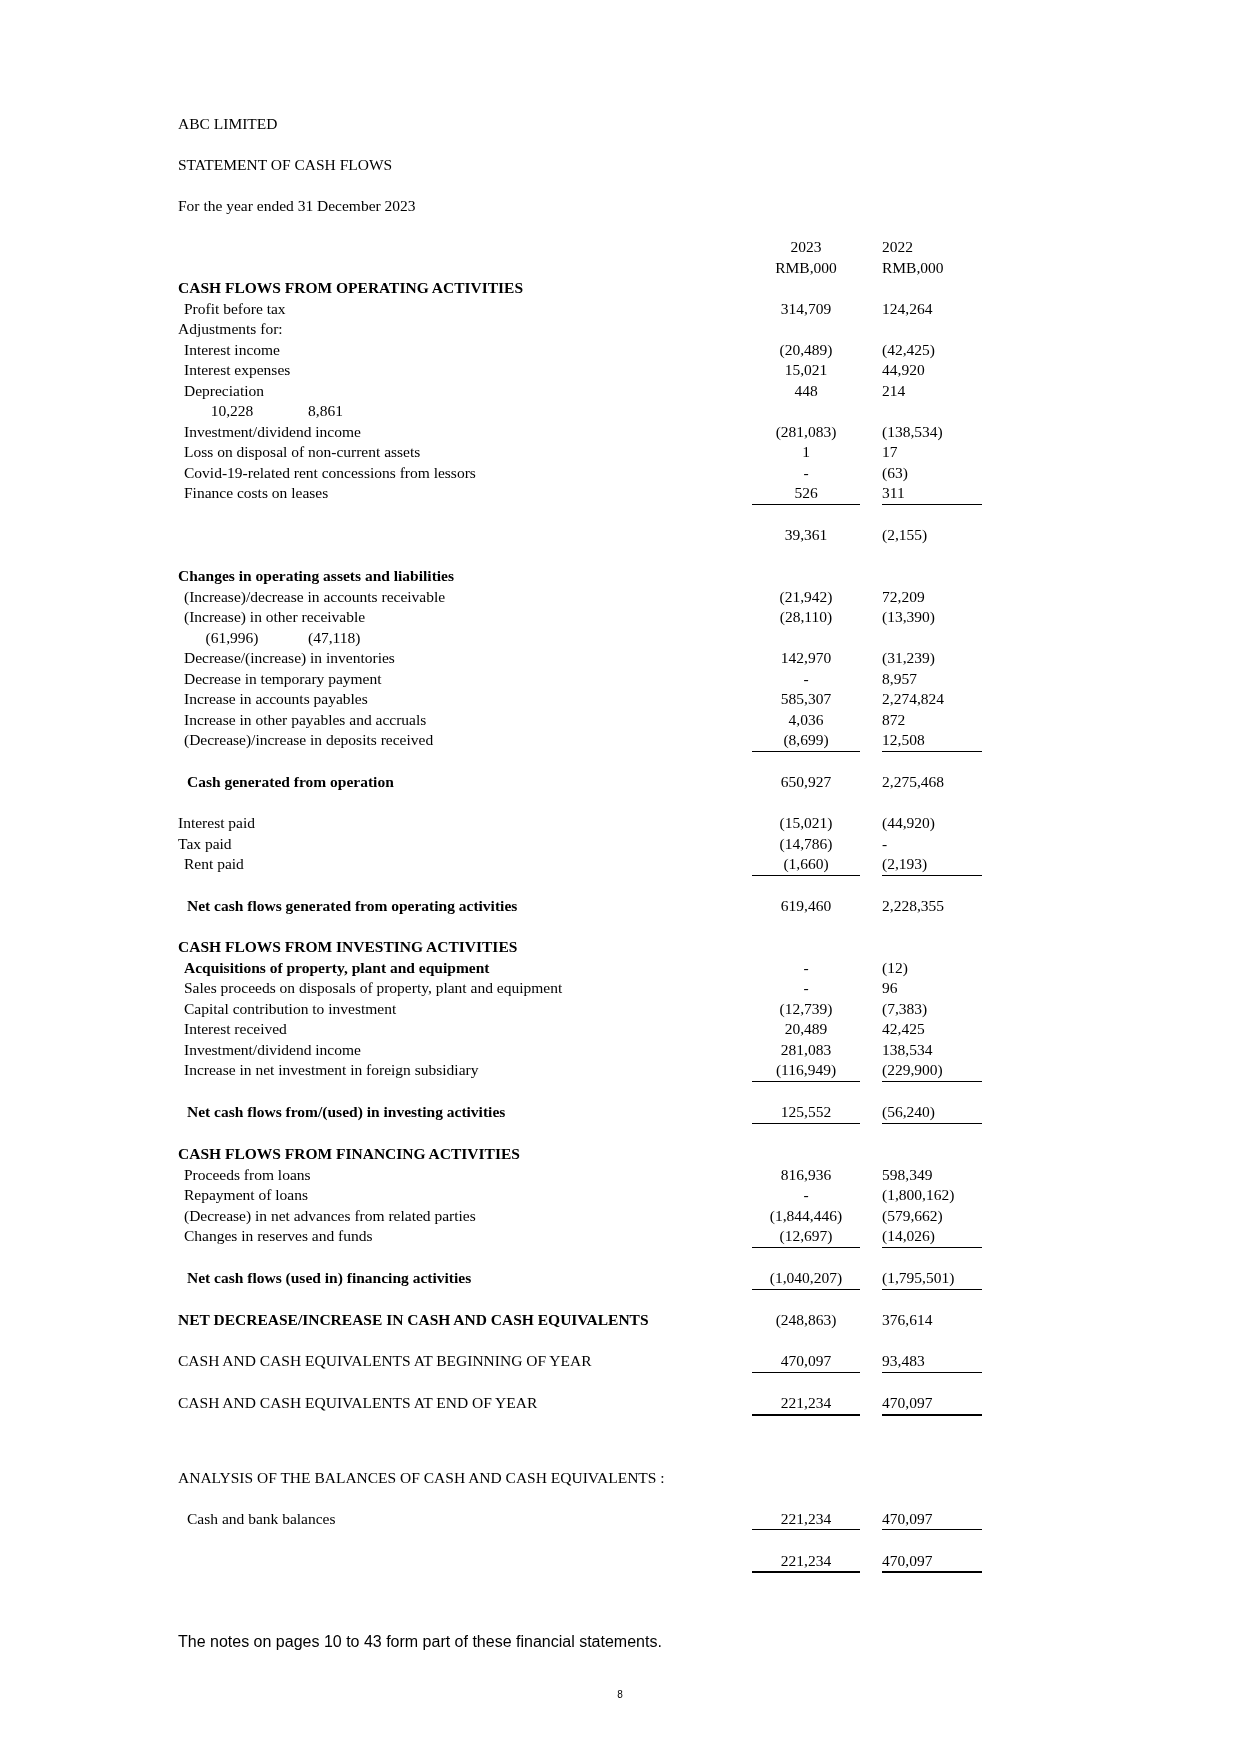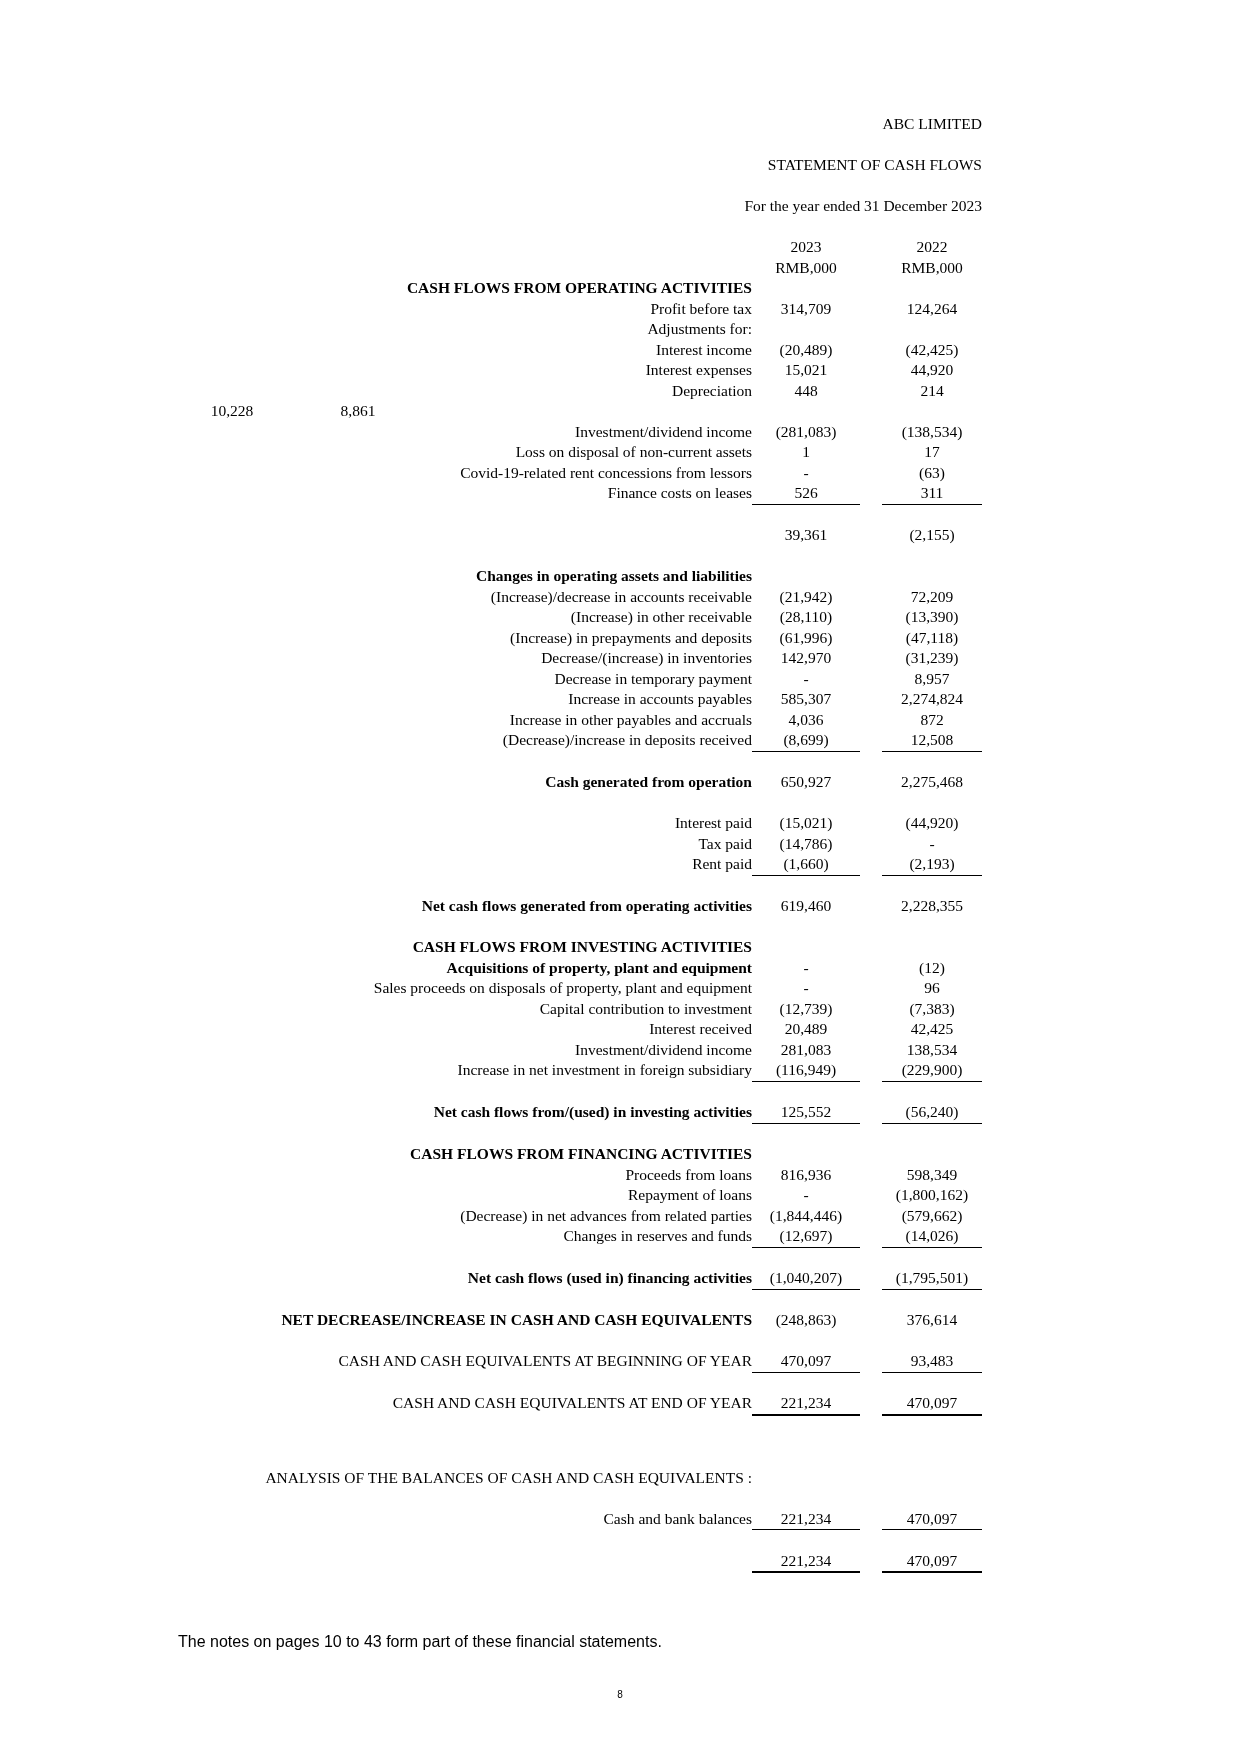--- a/index.html
+++ b/index.html
@@ -8,23 +8,23 @@
     width:1240px;
     height:1754px;
     background:#ffffff;
     color:#000000;
     font-family:"Liberation Serif","DejaVu Serif",serif;
     font-size:15.5px;
     overflow:hidden;
   }
   .content{padding:114px 258px 0 178px;}
   .row{display:flex;align-items:baseline;line-height:20.5px;}
-  .label{flex:1 1 auto;min-width:0;text-align:right;}
+  .label{flex:1 1 auto;min-width:0;}
   .c1{flex:0 0 108px;width:108px;text-align:center;}
-  .c2{flex:0 0 100px;width:100px;margin-left:22px;text-align:center;}
+  .c2{flex:0 0 100px;width:100px;margin-left:22px;text-align:left;}
   .b{font-weight:bold;}
   .i1{padding-left:6px;}
   .i2{padding-left:9px;}
   .g1{margin-top:20.5px;}
   .g2{margin-top:52px;}
   .u1{border-bottom:1.4px solid #000;}
   .u2{border-bottom:2.6px solid #000;}
   .footnote{
     font-family:"Liberation Sans","DejaVu Sans",sans-serif;
     font-size:16px;
@@ -139,21 +139,20 @@
           <div class="label i1">(Increase)/decrease in accounts receivable</div>
           <div class="c1">(21,942)</div>
           <div class="c2">72,209</div>
         </div>
         <div class="row">
           <div class="label i1">(Increase) in other receivable</div>
           <div class="c1">(28,110)</div>
           <div class="c2">(13,390)</div>
         </div>
         <div class="row">
-          <div class="label i1">(Increase) in prepayments and deposits</div>
           <div class="c1">(61,996)</div>
           <div class="c2">(47,118)</div>
         </div>
         <div class="row">
           <div class="label i1">Decrease/(increase) in inventories</div>
           <div class="c1">142,970</div>
           <div class="c2">(31,239)</div>
         </div>
         <div class="row">
           <div class="label i1">Decrease in temporary payment</div>

